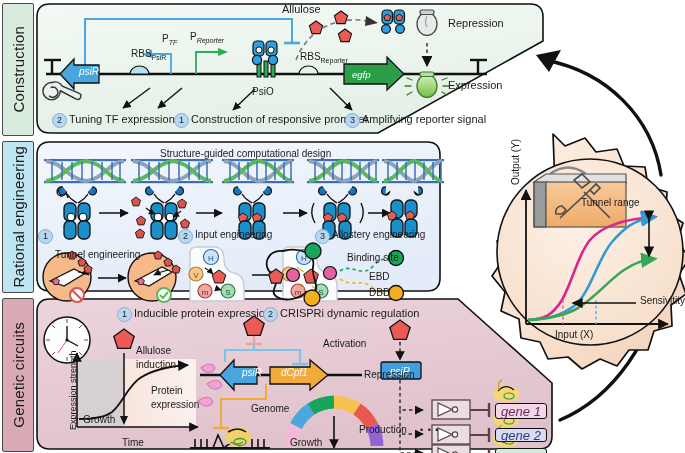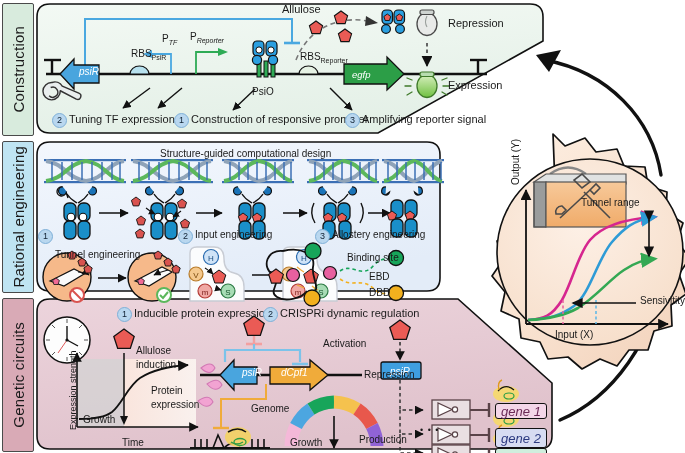--- a/index.html
+++ b/index.html
@@ -665,20 +665,20 @@
   <div class="lbl t10" style="left:122px;top:437px;">Time</div>
   <div class="lbl t9" style="left:68px;top:430px;transform:rotate(-90deg);transform-origin:left top;">Expression strength</div>
 
   <div class="lbl t10 ital" style="left:242px;top:367px;color:#fff;">psiR</div>
   <div class="lbl t10 ital" style="left:281px;top:367px;color:#fff;">dCpf1</div>
   <div class="lbl t10" style="left:251px;top:403px;">Genome</div>
   <div class="lbl t10" style="left:323px;top:338px;">Activation</div>
   <div class="lbl t10 ital" style="left:390px;top:366px;color:#fff;">psiR</div>
   <div class="lbl t10" style="left:364px;top:369px;">Repression</div>
   <div class="lbl t10" style="left:290px;top:437px;">Growth</div>
-  <div class="lbl t10" style="left:359px;top:434px;">Production</div>
+  <div class="lbl t10" style="left:359px;top:424px;">Production</div>
   <div class="lbl t9" style="left:420px;top:425px;letter-spacing:1px;">• • •</div>
 
   <div class="genebox" style="left:495px;top:403px;width:52px;height:16px;background:#f3d6e8;color:#6b2a57;border-radius:3px;">gene 1</div>
-  <div class="genebox" style="left:495px;top:428px;width:52px;height:20px;background:#d7dcf2;color:#2c3a80;border-radius:3px;">gene 2</div>
+  <div class="genebox" style="left:495px;top:428px;width:52px;height:14px;background:#d7dcf2;color:#2c3a80;border-radius:3px;">gene 2</div>
   <div class="genebox" style="left:495px;top:448px;width:52px;height:16px;background:#cfeedd;color:#14603a;border-radius:3px;">gene n</div>
 
 </div>
 
 </body></html>

